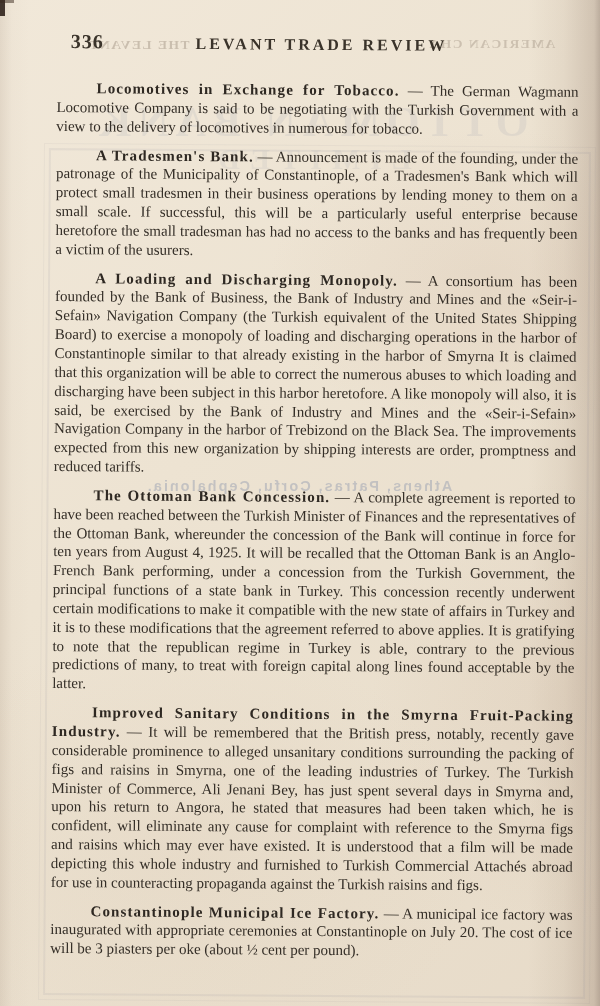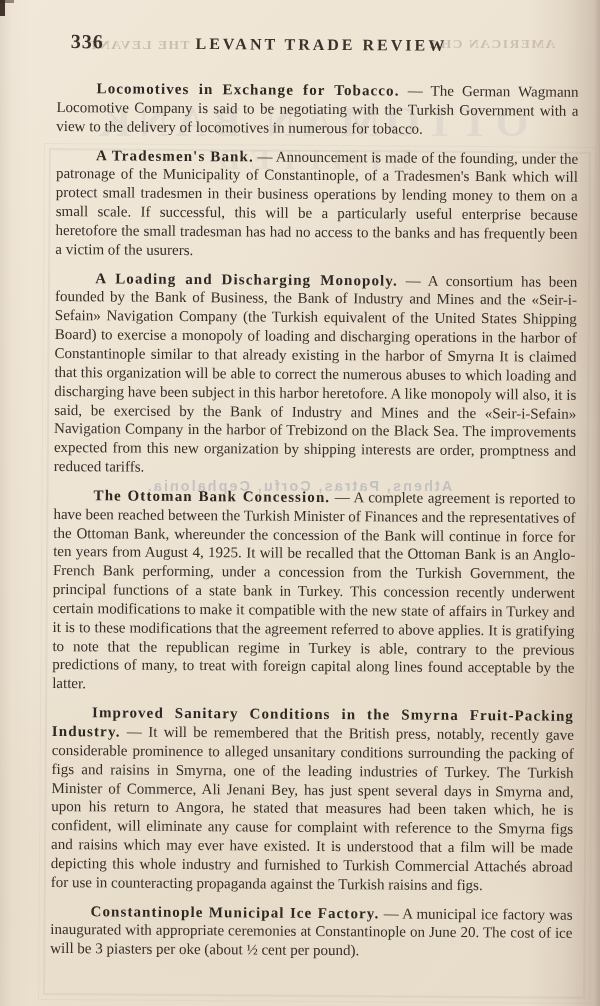--- a/index.html
+++ b/index.html
@@ -65,15 +65,15 @@
     <p class="article"><b class="head">Locomotives in Exchange for Tobacco.</b> <span>— The German Wagmann Locomotive Company is said to be negotiating with the Turkish Government with a view to the delivery of locomotives in numerous for tobacco.</span></p>
 
     <p class="article"><b class="head">A Tradesmen's Bank.</b> <span>— Announcement is made of the founding, under the patronage of the Municipality of Constantinople, of a Tradesmen's Bank which will protect small tradesmen in their business operations by lending money to them on a small scale. If successful, this will be a particularly useful enterprise because heretofore the small tradesman has had no access to the banks and has frequently been a victim of the usurers.</span></p>
 
     <p class="article"><b class="head">A Loading and Discharging Monopoly.</b> <span>— A consortium has been founded by the Bank of Business, the Bank of Industry and Mines and the «Seir-i-Sefain» Navigation Company (the Turkish equivalent of the United States Shipping Board) to exercise a monopoly of loading and discharging operations in the harbor of Constantinople similar to that already existing in the harbor of Smyrna  It is claimed that this organization will be able to correct the numerous abuses to which loading and discharging have been subject in this harbor heretofore.  A like monopoly will also, it is said, be exercised by the Bank of Industry and Mines and the «Seir-i-Sefain» Navigation Company in the harbor of Trebizond on the Black Sea.  The improvements expected from this new organization by shipping interests are order, promptness and reduced tariffs.</span></p>
 
     <p class="article"><b class="head">The Ottoman Bank Concession.</b> <span>— A complete agreement is reported to have been reached between the Turkish Minister of Finances and the representatives of the Ottoman Bank,  whereunder the concession of the Bank will continue in force for ten years from August 4, 1925.  It will be recalled that the Ottoman Bank is an Anglo-French Bank performing, under a concession from the Turkish Government, the principal functions of a state bank in Turkey.  This concession recently underwent certain modifications to make it compatible with the new state of affairs in Turkey and it is to these modifications that the agreement referred to above applies.  It is gratifying to note that the republican regime in Turkey is able, contrary to the previous predictions of many, to treat with foreign capital along lines found acceptable by the latter.</span></p>
 
     <p class="article"><b class="head">Improved Sanitary Conditions in the Smyrna Fruit-Packing Industry.</b> <span>— It will be remembered that the British press, notably, recently gave considerable prominence to alleged unsanitary conditions surrounding the packing of figs and raisins in Smyrna, one of the leading industries of Turkey.  The Turkish Minister of Commerce, Ali Jenani Bey, has just spent several days in Smyrna and, upon his return to Angora, he stated that measures had been taken which, he is confident, will eliminate any cause for complaint with reference to the Smyrna figs and raisins which may ever have existed.  It is understood that a film will be made depicting this whole industry and furnished to Turkish Commercial Attachés abroad for use in counteracting propaganda against the Turkish raisins and figs.</span></p>
 
-    <p class="article"><b class="head">Constantinople Municipal Ice Factory.</b> <span>— A municipal ice factory was inaugurated with appropriate ceremonies at Constantinople on June 20. The cost of ice will be 3 piasters per oke (about ½ cent per pound).</span></p>
+    <p class="article"><b class="head">Constantinople Municipal Ice Factory.</b> <span>— A municipal ice factory was inaugurated with appropriate ceremonies at Constantinople on July 20. The cost of ice will be 3 piasters per oke (about ½ cent per pound).</span></p>
   </div>
 </div>
 
 </body></html>

